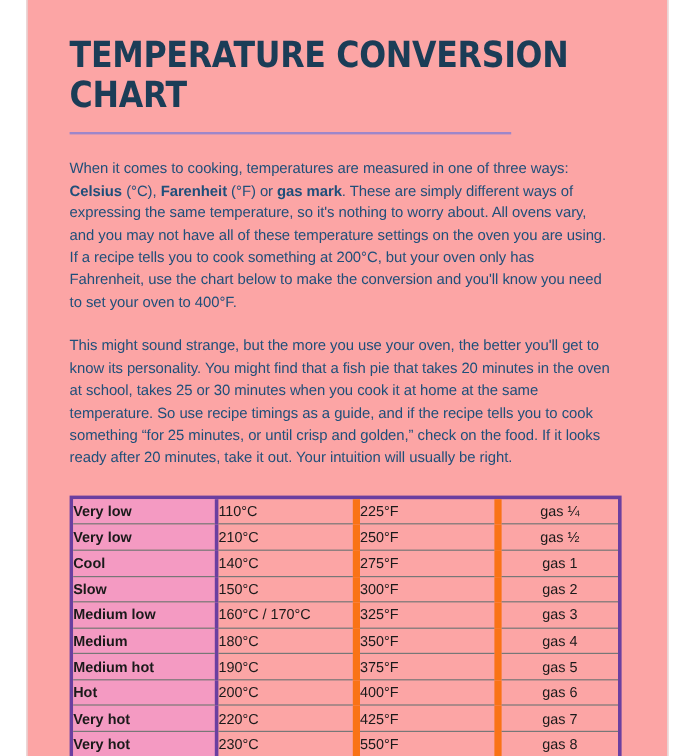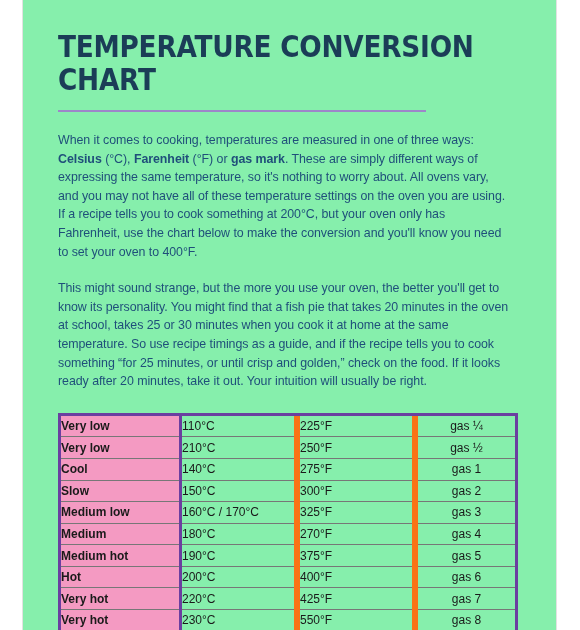--- a/index.html
+++ b/index.html
@@ -14,21 +14,21 @@
     overflow: hidden;
   }
 
   
   #page {
     position: absolute;
     left: 22px;
     top: 0px;
     width: 535px;
     height: 630px;
-    background: #86efac;
+    background: #fca5a5;
     border-left: 1px solid #e2e2e2;
     border-right: 1px solid #e2e2e2;
     box-sizing: border-box;
     padding-left: 25px;
   }
 
   #content {
     position: absolute;
     left: 35px;   
     top: 0;
@@ -158,21 +158,21 @@
             </tr>
             <tr>
               <td class="c-label">Medium low</td>
               <td class="c-celsius">160°C / 170°C</td>
               <td class="c-fahrenheit">325°F</td>
               <td class="c-gas">gas 3</td>
             </tr>
             <tr>
               <td class="c-label">Medium</td>
               <td class="c-celsius">180°C</td>
-              <td class="c-fahrenheit">270°F</td>
+              <td class="c-fahrenheit">350°F</td>
               <td class="c-gas">gas 4</td>
             </tr>
             <tr>
               <td class="c-label">Medium hot</td>
               <td class="c-celsius">190°C</td>
               <td class="c-fahrenheit">375°F</td>
               <td class="c-gas">gas 5</td>
             </tr>
             <tr>
               <td class="c-label">Hot</td>

